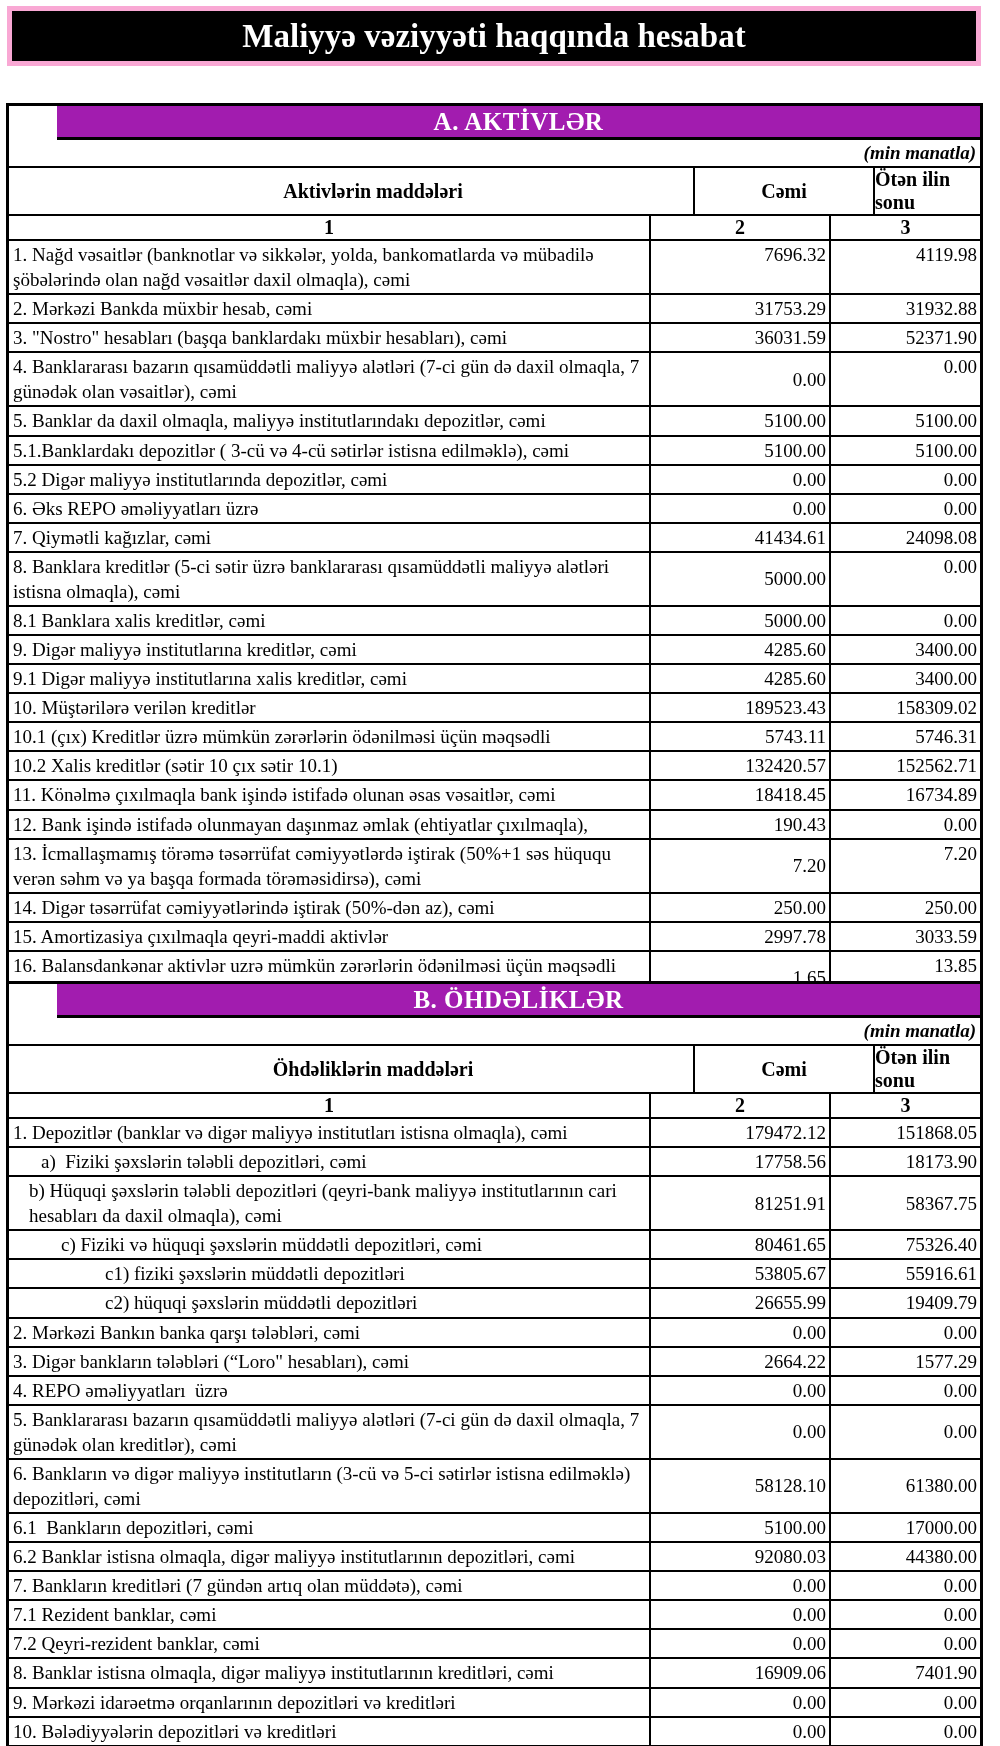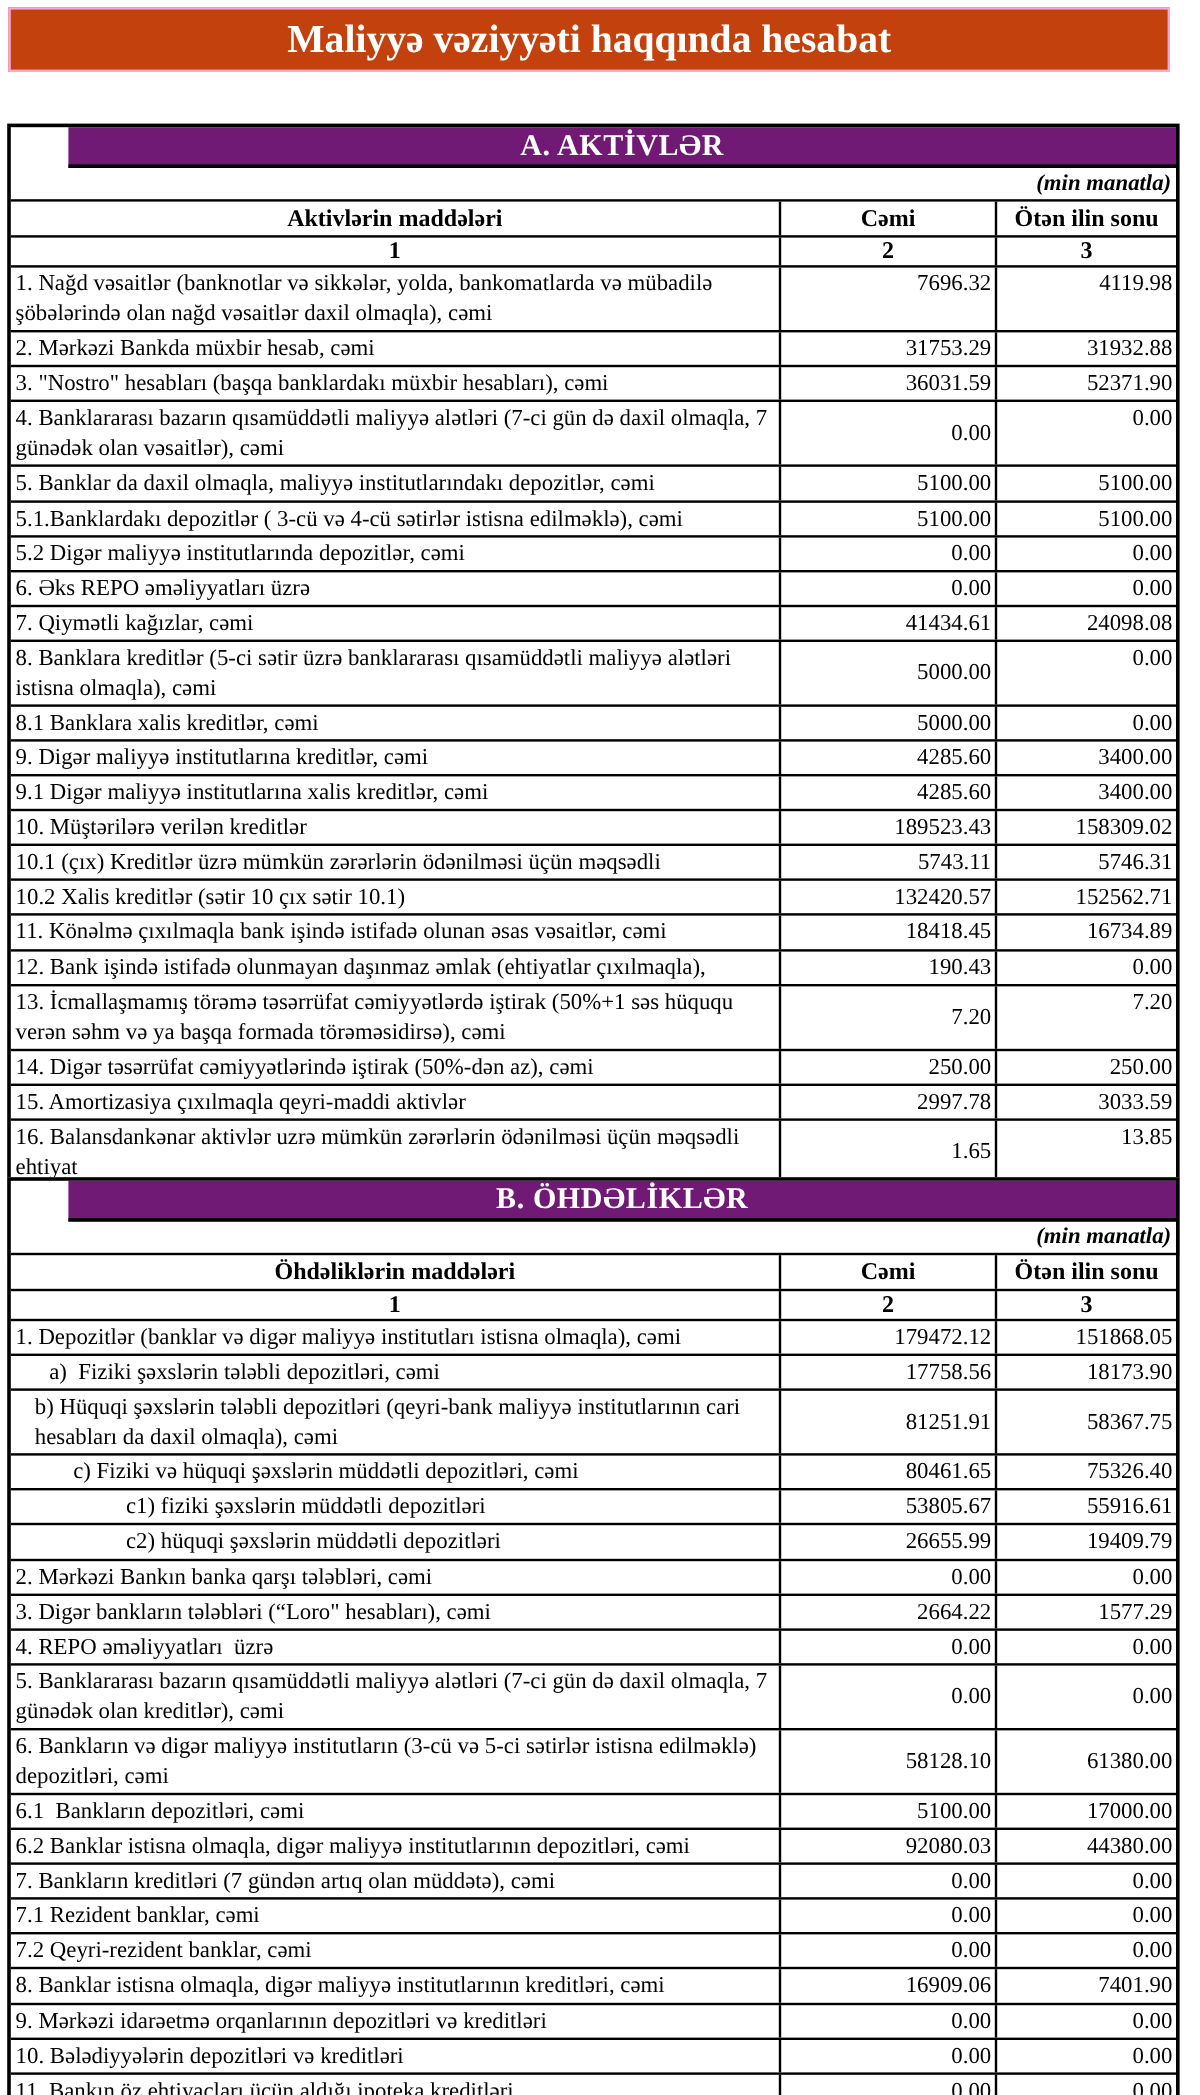--- a/index.html
+++ b/index.html
@@ -1,37 +1,37 @@
 <!DOCTYPE html>
 <html><head>
 <meta charset="utf-8">
 <style>
   html,body{margin:0;padding:0;background:#fff;}
   .sheet{position:relative;width:1000px;height:1746px;background:#fff;
          font-family:"Liberation Serif", serif;color:#000;overflow:hidden;}
 
   
   .title-band{position:absolute;left:7px;top:6px;width:964px;height:50px;
-              background:#c2410c;border:2px solid #f9a8d4;color:#fff;
+              background:#000000;border:5px solid #f9a8d4;color:#fff;
               display:flex;align-items:center;justify-content:center;
               font-size:33px;font-weight:bold;}
 
   
   .tbl{position:absolute;left:6px;width:971px;border:3px solid #000;background:#fff;}
   .tbl-a{top:103px;}
   .tbl-b{top:981px;}
 
-  .banner{height:31px;background:#701a75;border-bottom:3px solid #000;
+  .banner{height:31px;background:#a21caf;border-bottom:3px solid #000;
           display:flex;align-items:center;justify-content:center;
           color:#fff;font-weight:bold;font-size:25px;letter-spacing:.5px;margin-left:48px;}
   .note-row{height:28px;border-bottom:2px solid #000;display:flex;
             align-items:center;justify-content:flex-end;padding-right:4px;
             font-style:italic;font-size:19px;box-sizing:border-box;font-weight:bold;}
   .grid{display:grid;grid-template-columns:640px 180px 1fr;}
-  .hdr{border-bottom:2px solid #000;font-weight:bold;font-size:20px;}
+  .hdr{border-bottom:2px solid #000;font-weight:bold;font-size:20px;padding-left:44px;}
   .hdr .cell{min-height:28px;display:flex;align-items:center;justify-content:center;}
   .nums{border-bottom:2px solid #000;font-weight:bold;font-size:20px;}
   .nums .cell{min-height:22px;display:flex;align-items:center;justify-content:center;}
   .cell{box-sizing:border-box;}
   .c2,.c3{border-left:2px solid #000;}
 
   
   .row{display:grid;grid-template-columns:640px 180px 1fr;border-bottom:2px solid #000;}
   .row:last-child{border-bottom:none;}
   .row .cell{min-height:25px;font-size:19px;line-height:1.32;}

